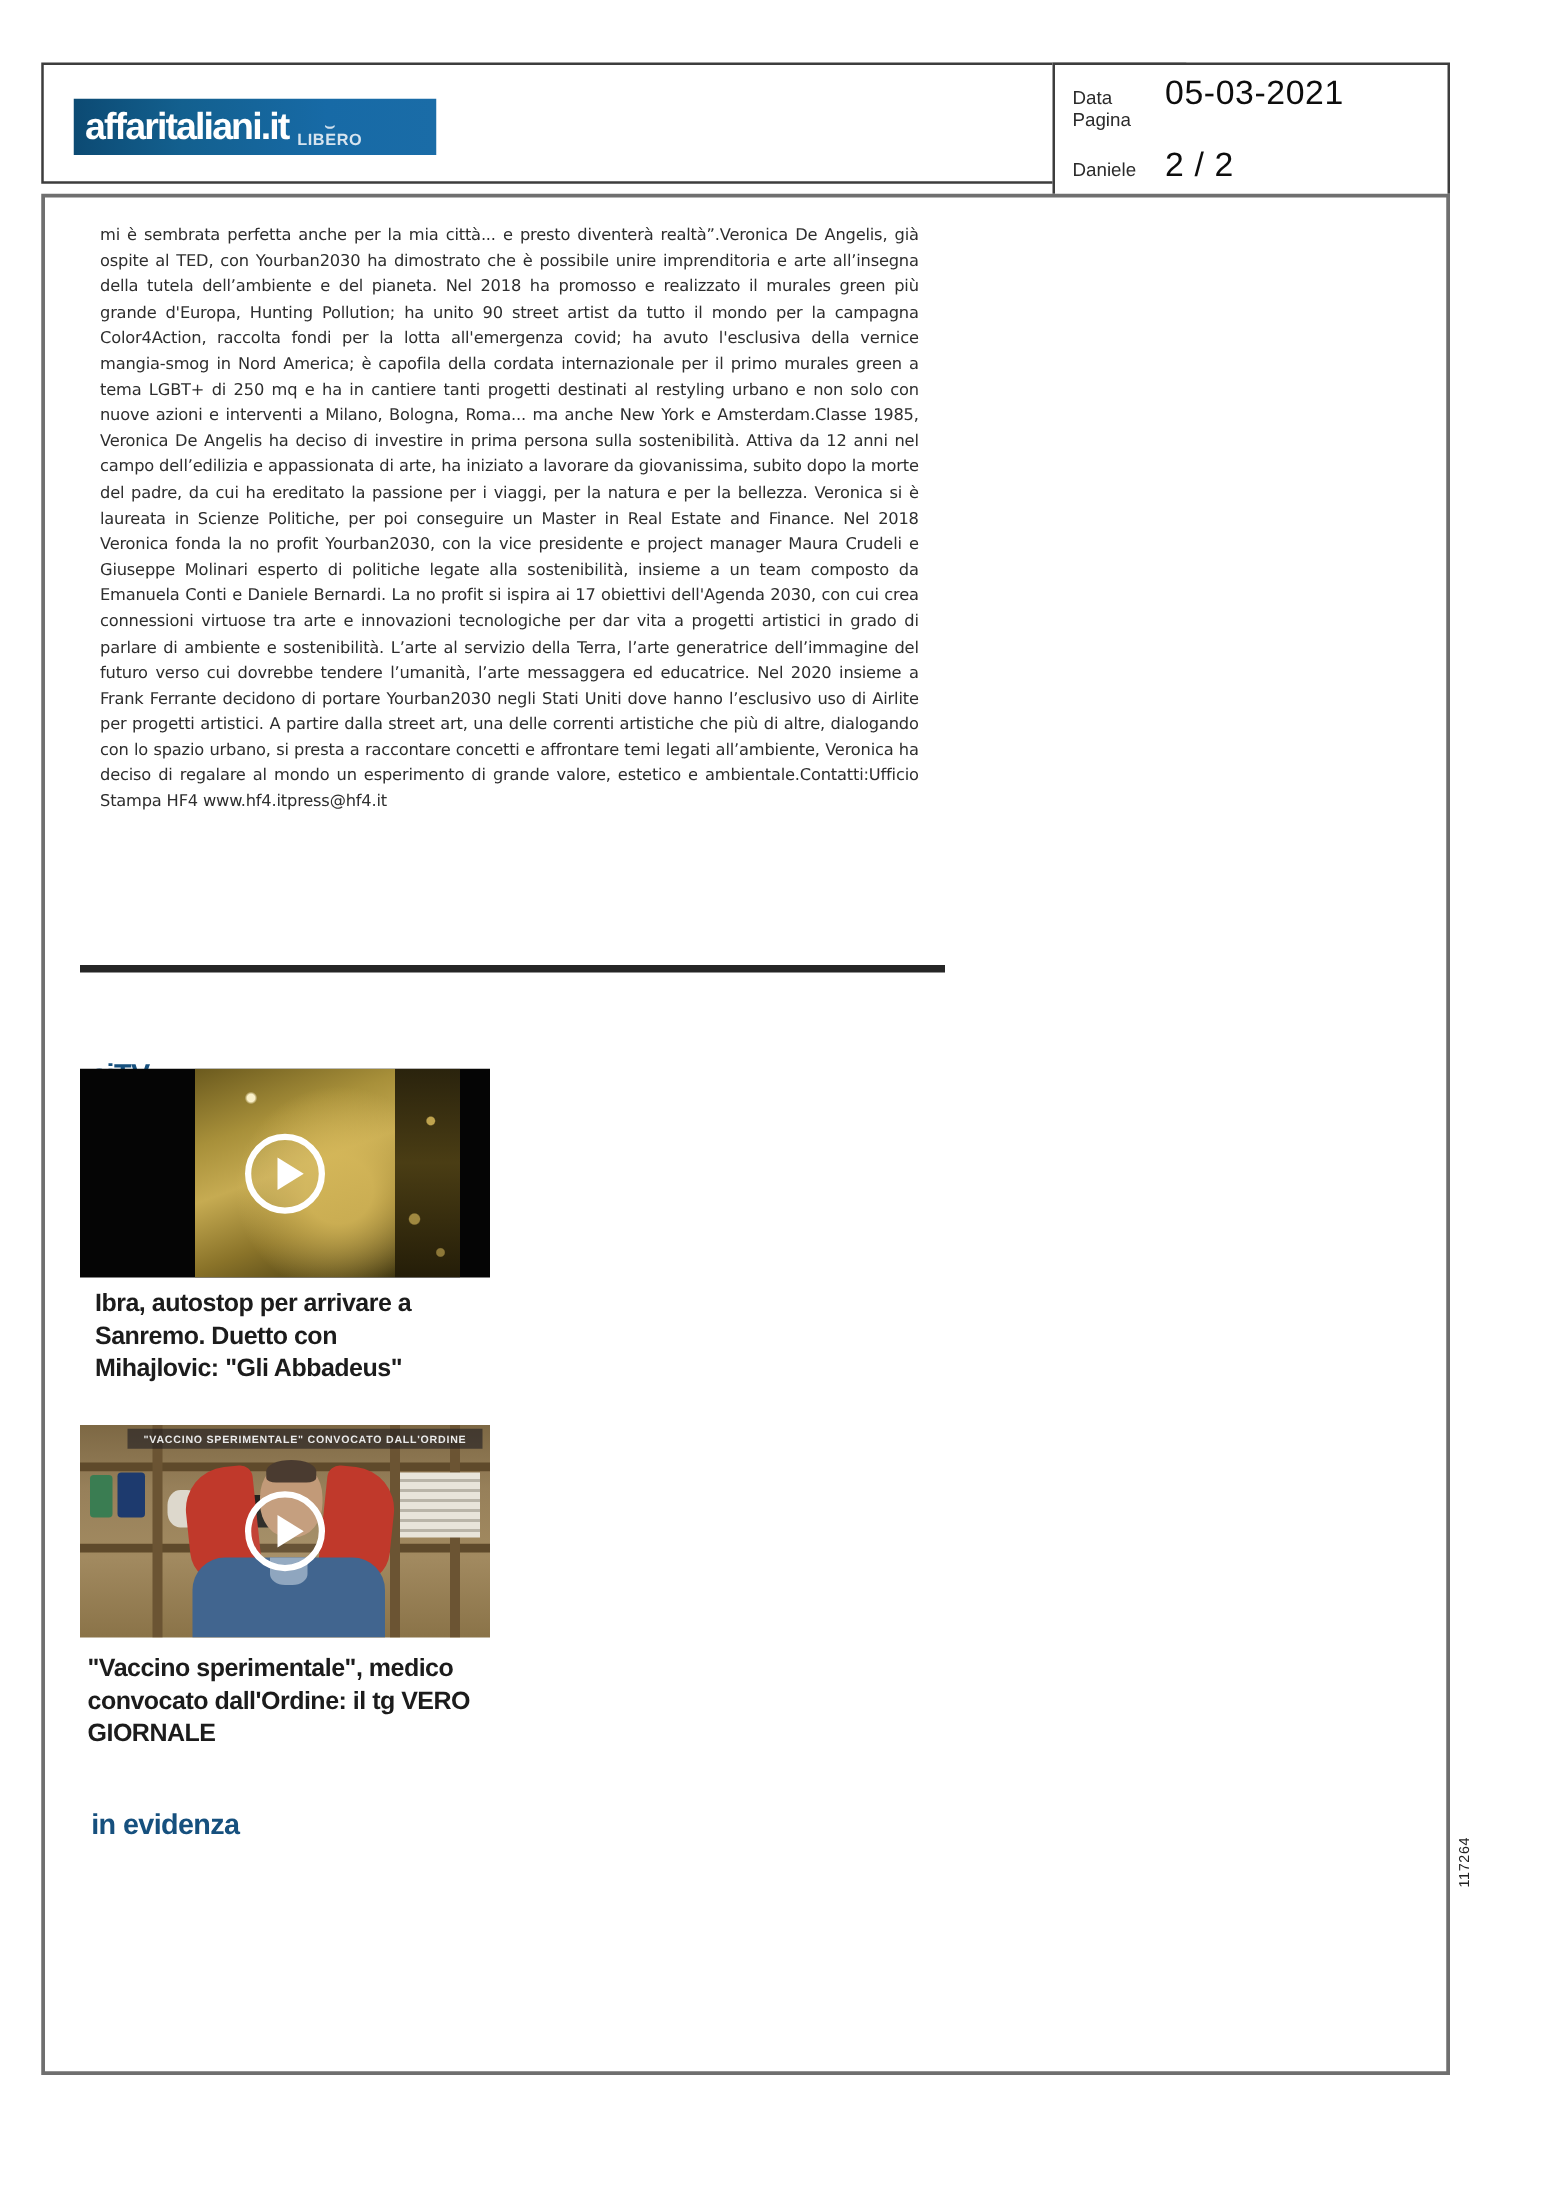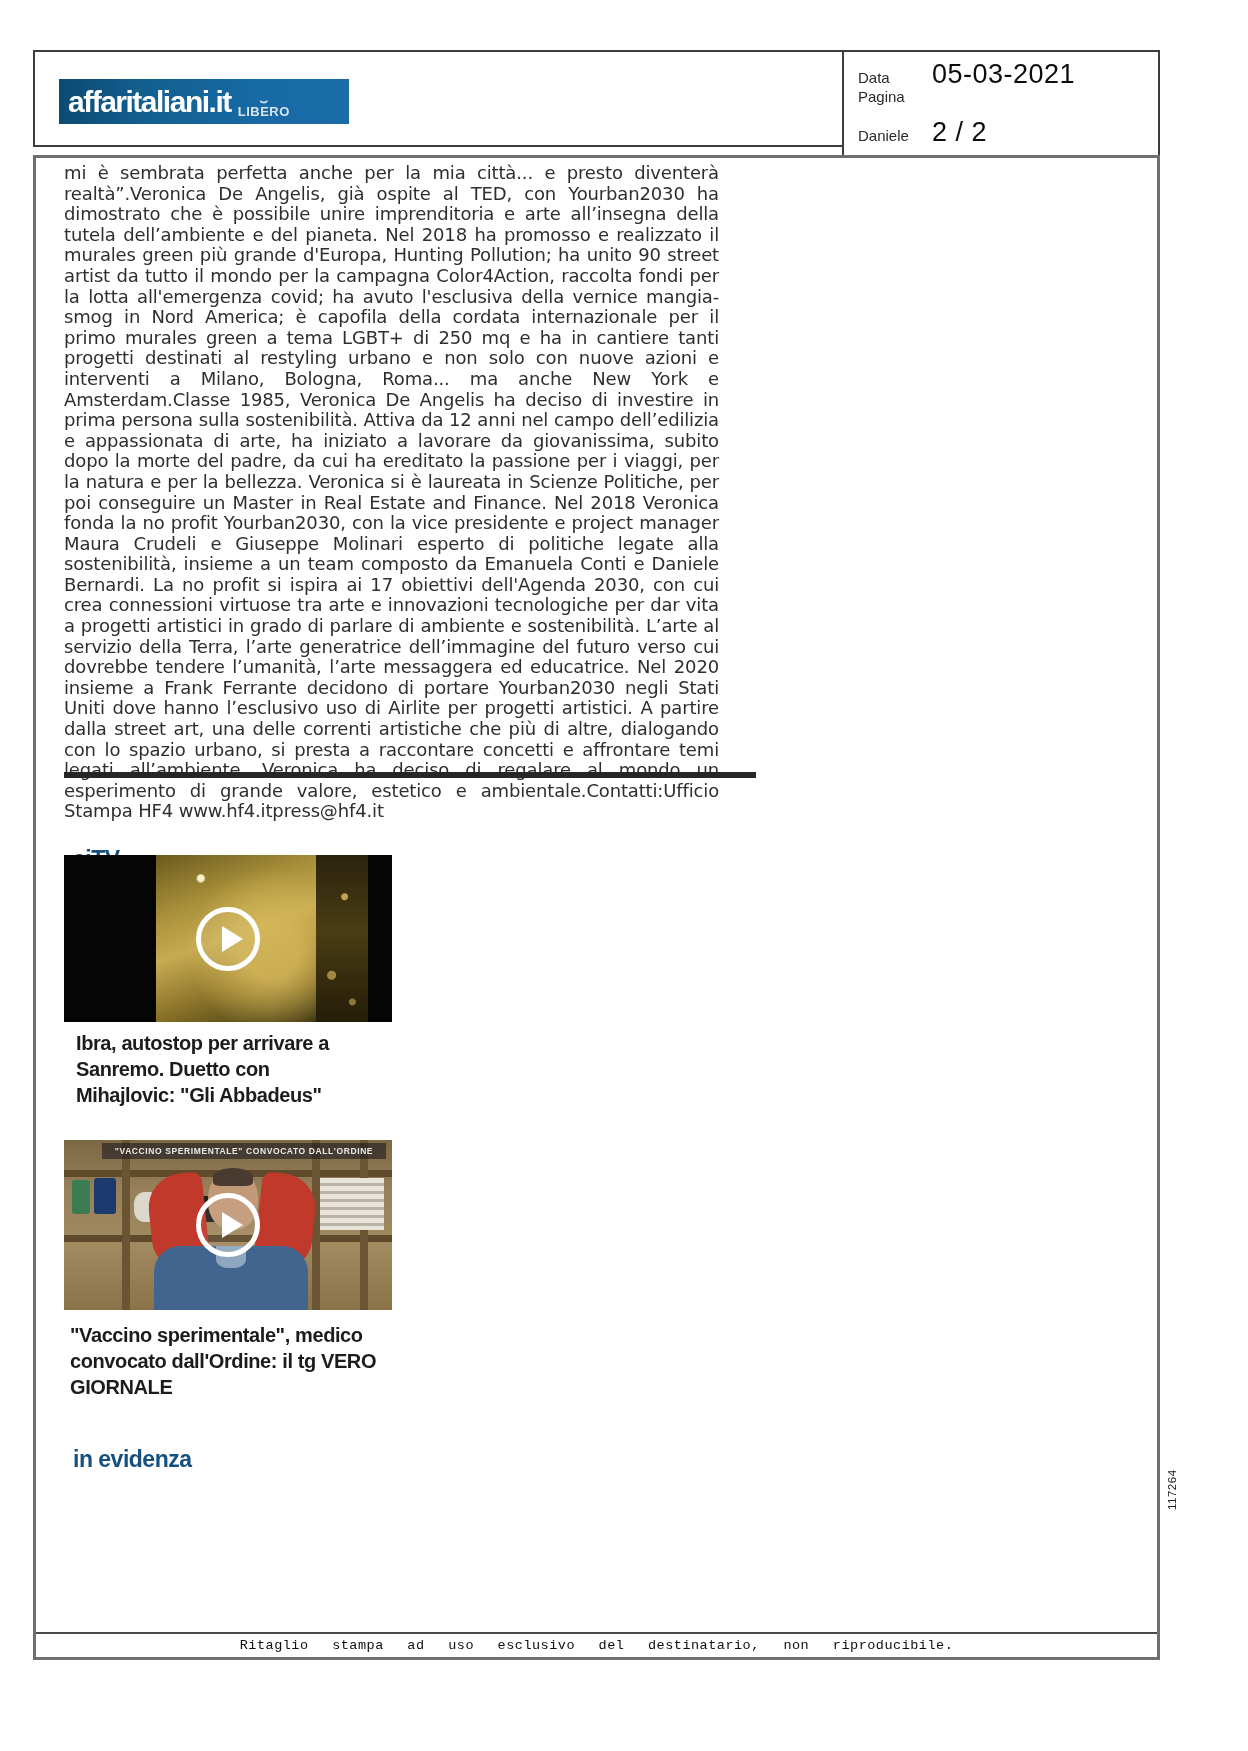--- a/index.html
+++ b/index.html
@@ -34,22 +34,22 @@
   }
   .info-row{display:flex;align-items:baseline;height:29px;}
   .info-label{width:74px;font-size:15px;color:#2a2a2a;}
   .info-value{font-size:27px;color:#0d0d0d;letter-spacing:0.5px;}
   
   .main-box{
     position:absolute;left:33px;top:155px;width:1127px;height:1505px;
     border:3px solid #6f6f6f;box-sizing:border-box;background:#fff;
   }
   .article{
-    position:absolute;left:28px;top:5px;width:655px;margin:0;
-    font-family:"DejaVu Sans", sans-serif;font-size:18px;line-height:20.6px;
+    position:absolute;left:28px;top:5px;width:655px;margin:16px;
+    font-family:"DejaVu Sans", sans-serif;font-size:13px;line-height:20.6px;
     color:#2e2e2e;text-align:justify;letter-spacing:-0.15px;
   }
   .divider{
     position:absolute;left:28px;top:614px;width:692px;height:6px;background:#262626;
   }
   .sec{
     position:absolute;margin:16px;font-size:23px;font-weight:800;color:#16507e;
     letter-spacing:-0.5px;font-family:"Liberation Sans", sans-serif;
   }
   .sec-aitv{left:21px;top:672px;}
@@ -197,18 +197,15 @@
     <div class="torso"></div>
     <div class="v2-banner">"VACCINO SPERIMENTALE" CONVOCATO DALL'ORDINE</div>
     <div class="play">
       <div class="tri"></div>
     </div>
   </div>
   <div class="caption cap2">"Vaccino sperimentale", medico convocato dall'Ordine: il tg VERO GIORNALE</div>
 
   <h2 class="sec sec-evid">in evidenza</h2>
 
-  <div class="footer-bar">
-    <span class="footer-text">Ritaglio stampa ad uso esclusivo del destinatario, non riproducibile.</span>
-  </div>
 </div>
 
 <div class="page-num">117264</div>
 
 </body></html>

